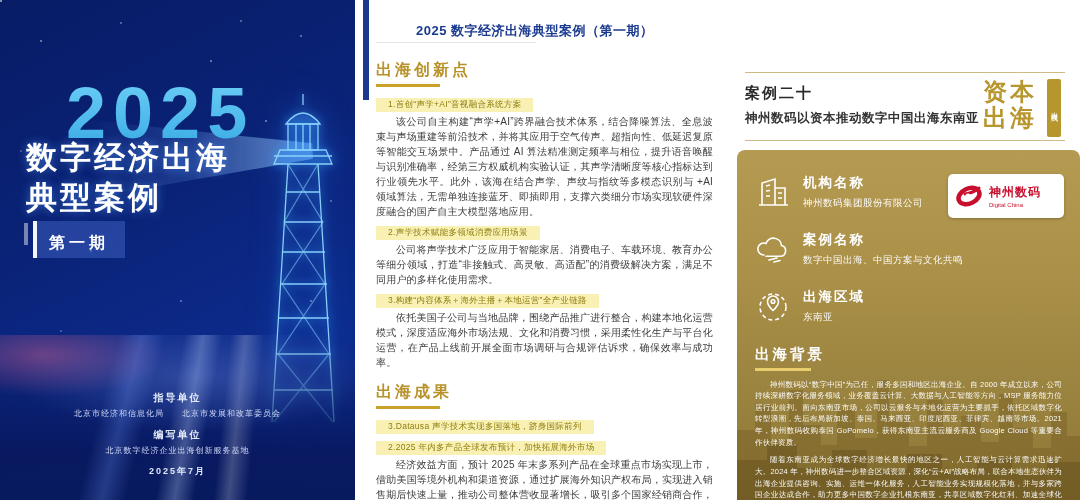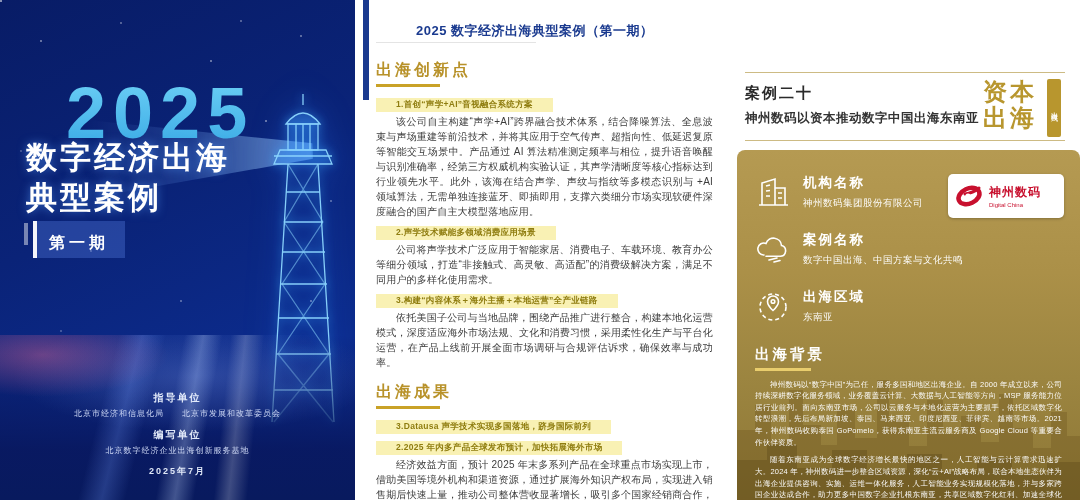--- a/index.html
+++ b/index.html
@@ -78,21 +78,21 @@
   
   .middle{position:absolute;left:360px;top:0;width:365px;height:500px;background:#fff;overflow:hidden;}
   .m-bar{position:absolute;left:3px;top:0;width:6px;height:100px;background:#1a3a8f;}
   .m-header{position:absolute;left:16px;top:22px;color:#1a3a8f;font-size:13px;font-weight:bold;letter-spacing:.5px;margin-left:40px;}
   .m-underline{position:absolute;left:16px;top:42px;width:160px;height:1px;background:#e4e4e4;}
   .m-content{position:absolute;left:16px;top:60px;width:337px;}
   .gold-h{margin:0;color:#b8922a;font-size:16px;font-weight:bold;letter-spacing:3px;}
   .gold-line{width:64px;height:3px;background:#c9a227;margin:3px 0 6px;}
   .m-item-title{
     display:inline-block;background:#f9f1b4;color:#8f7d10;
-    font-size:8.5px;font-weight:bold;padding:1px 20px;margin:5px 0 2px;letter-spacing:.3px;
+    font-size:8.5px;font-weight:normal;padding:1px 12px;margin:5px 0 2px;letter-spacing:.3px;
   }
   .m-body{
     margin:0 0 2px;font-size:10px;line-height:1.5;color:#3c3c3c;
     text-align:justify;text-indent:2em;letter-spacing:.2px;
   }
   .m-sec2{margin-top:12px;}
   .page-num{position:absolute;left:18px;bottom:18px;color:#aaa;font-size:7.5px;}
 
   
   .case{position:absolute;left:730px;top:0;width:350px;height:500px;background:#fff;overflow:hidden;}

